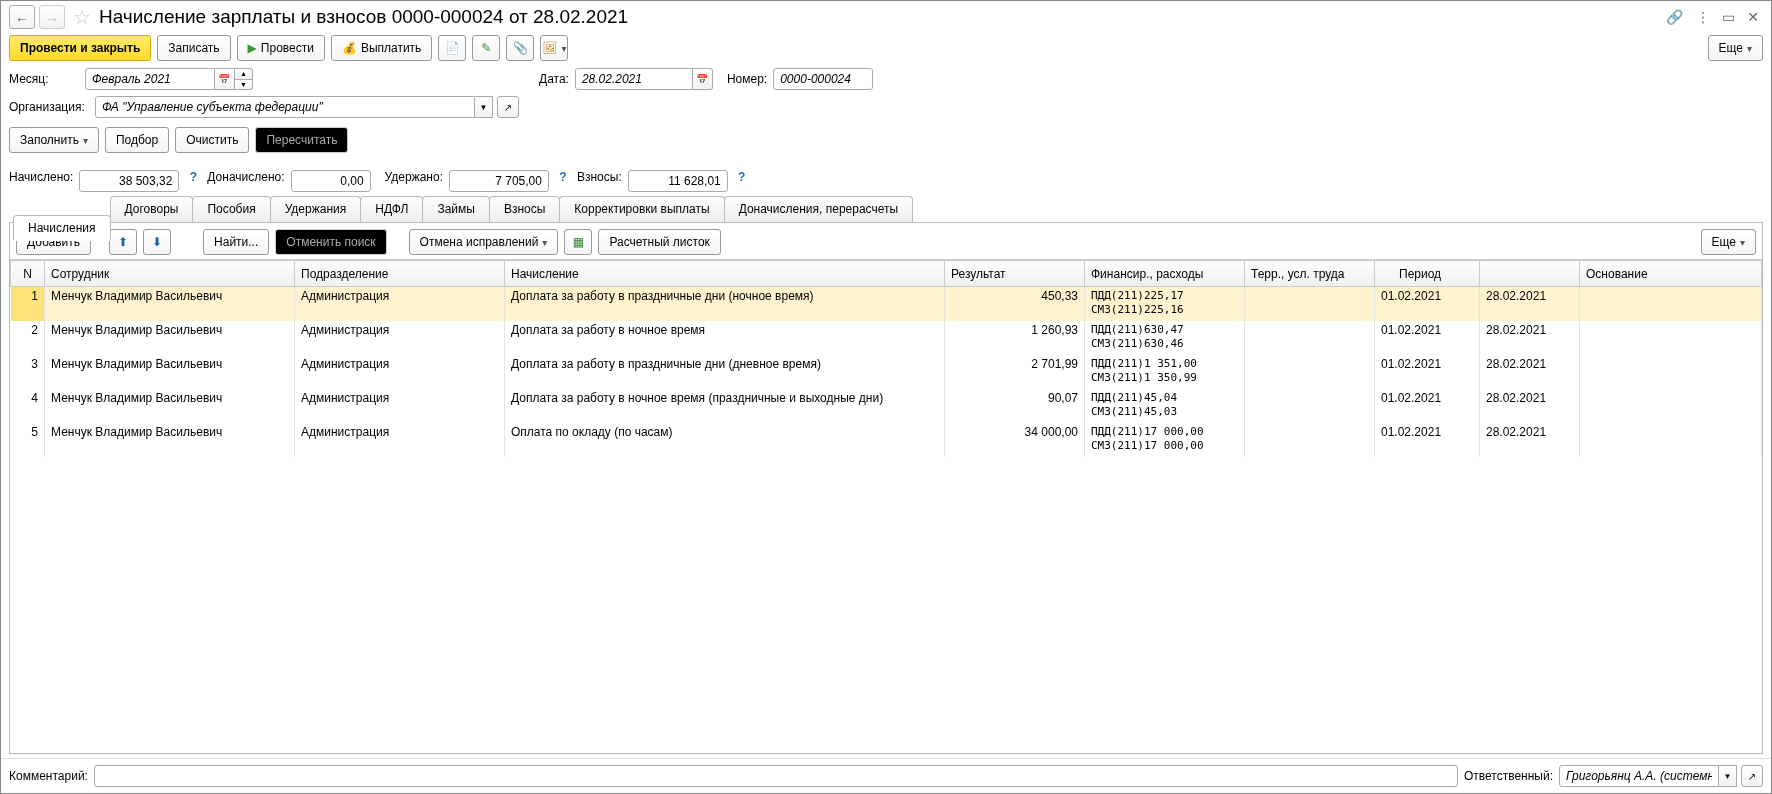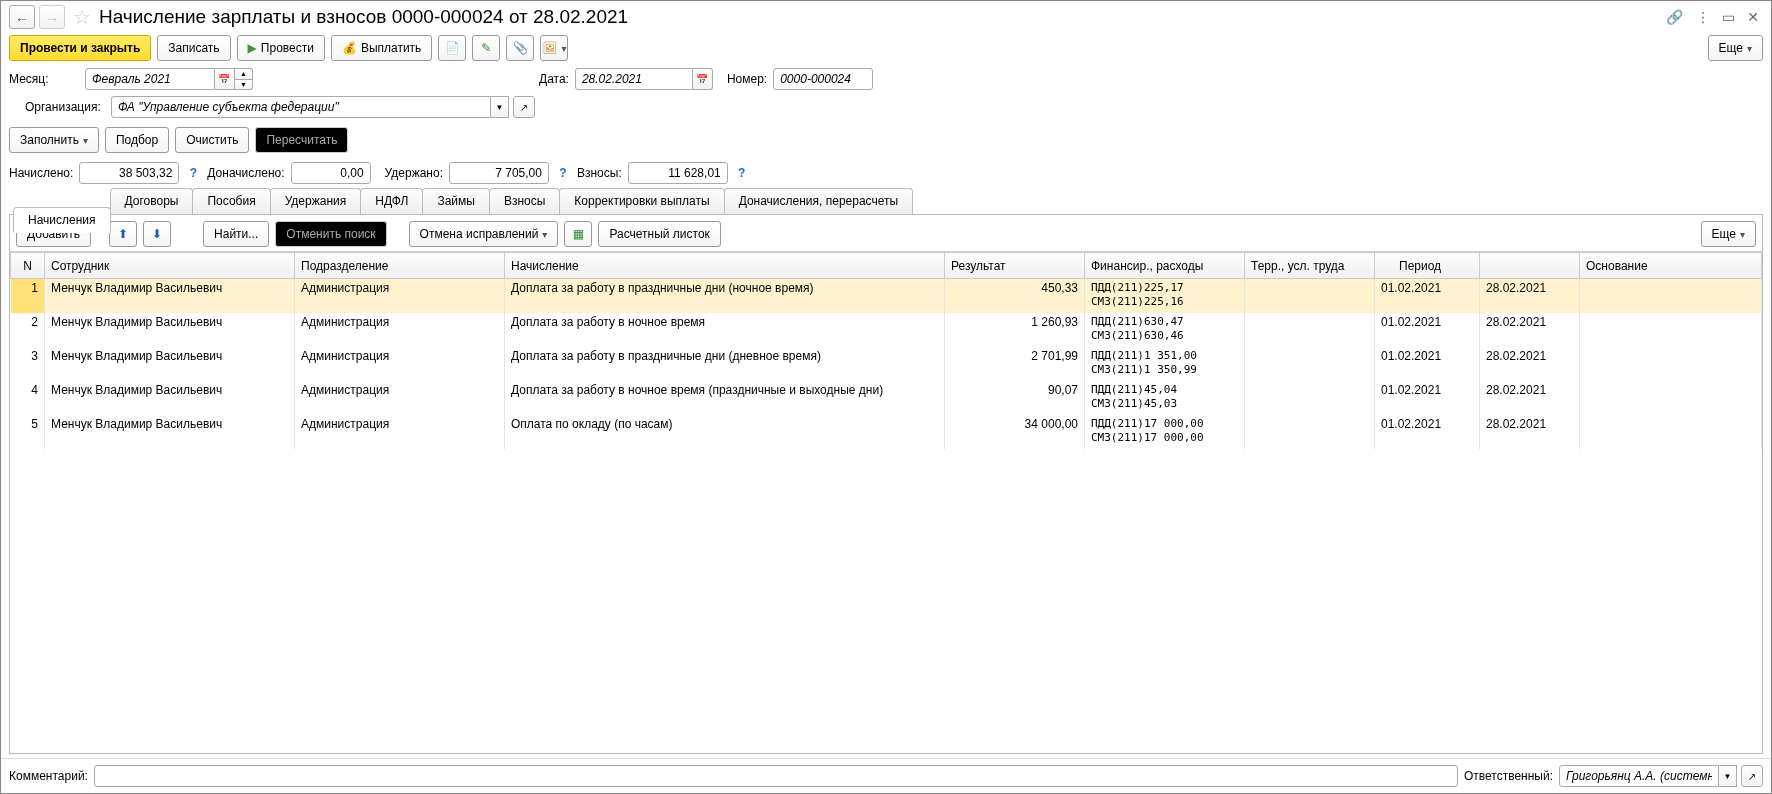--- a/index.html
+++ b/index.html
@@ -131,21 +131,21 @@
 .totals-row {
   display:flex;
   align-items:center;
   gap:6px;
   padding:6px 8px 4px 8px;
 }
 .total-val {
   height:22px; width:100px;
   border:1px solid #aaa; border-radius:3px;
   text-align:right; padding:0 6px; font-size:12px;
-  display:flex; align-items:center; justify-content:flex-end;
+  display:flex; align-items:center; justify-content:flex-end;margin-top:8px;
 }
 .help-q {
   width:16px; height:16px;
   color:#1a6dc6;
   font-weight:bold; font-size:12px;
   display:inline-flex; align-items:center; justify-content:center;
   cursor:pointer;
 }
 .tabs {
   display:flex;
@@ -277,21 +277,21 @@
     <span class="label" style="margin-left:280px;">Дата:</span>
     <div class="input-wrap">
       <input class="input-text" style="width: 118px; border-top-right-radius: 0px; border-bottom-right-radius: 0px;" value="28.02.2021">
       <span class="date-btn" style="border-radius:0 3px 3px 0;">📅</span>
     </div>
     <span class="label" style="margin-left:8px;">Номер:</span>
     <input class="input-text" style="width: 100px;" value="0000-000024">
   </div>
 
   <div class="form-row">
-    <span class="label" style="width:80px;margin-left:16px;">Организация:</span>
+    <span class="label" style="width:80px;">Организация:</span>
     <div class="select-wrap">
       <input class="input-text" style="width: 380px;" value="ФА &quot;Управление субъекта федерации&quot;">
       <span class="drop">▼</span>
       <span class="ext">↗</span>
     </div>
   </div>
 
   <div class="form-row" style="padding-top:6px;">
     <span class="btn drop-arrow">Заполнить</span>
     <span class="btn">Подбор</span>

